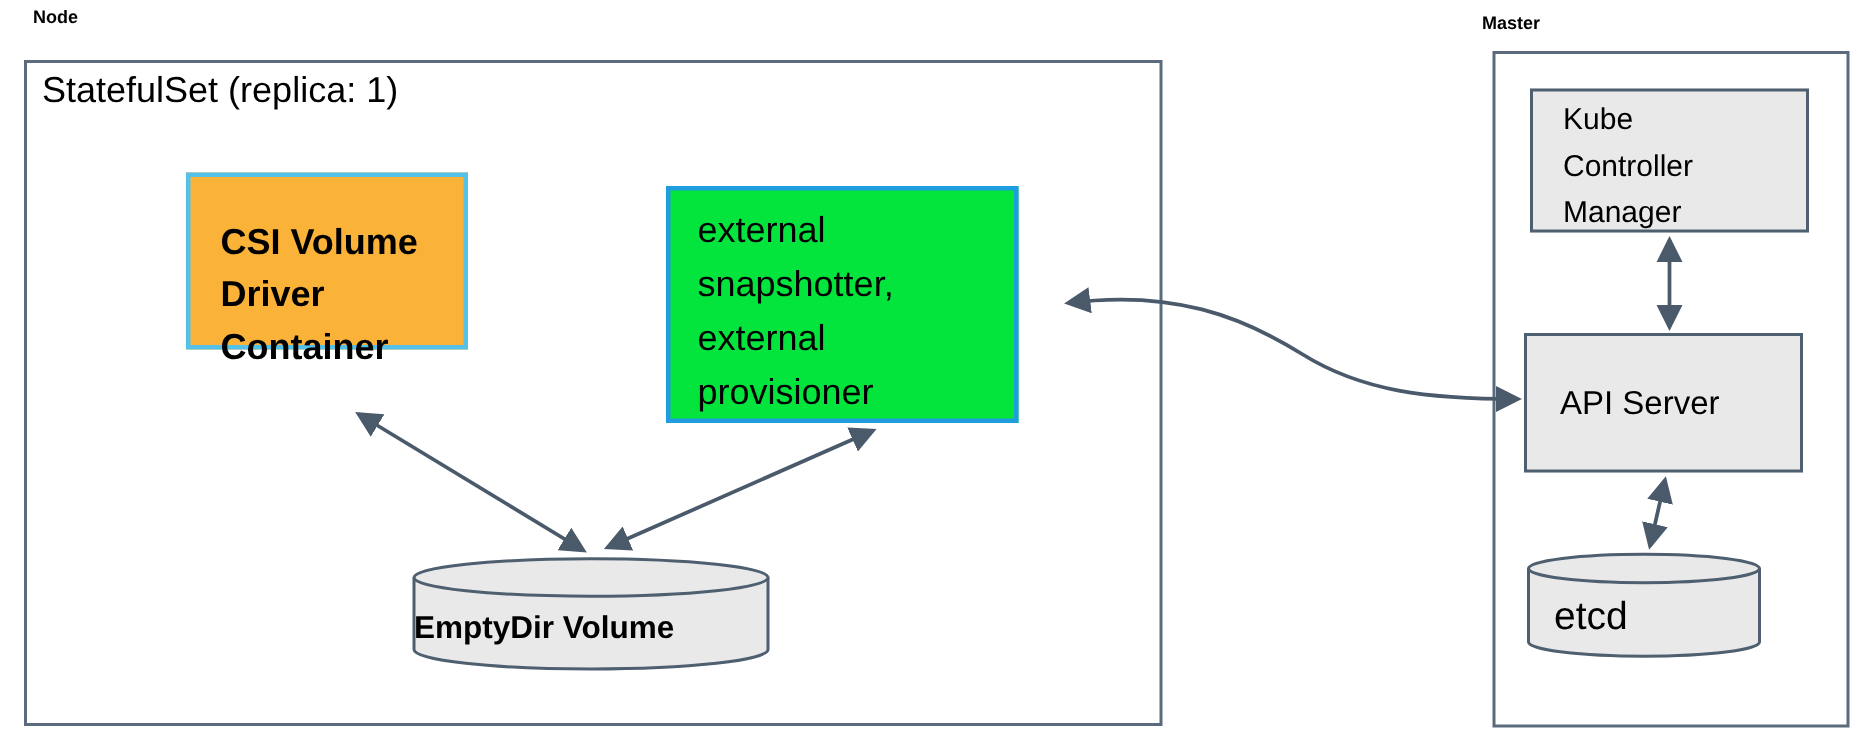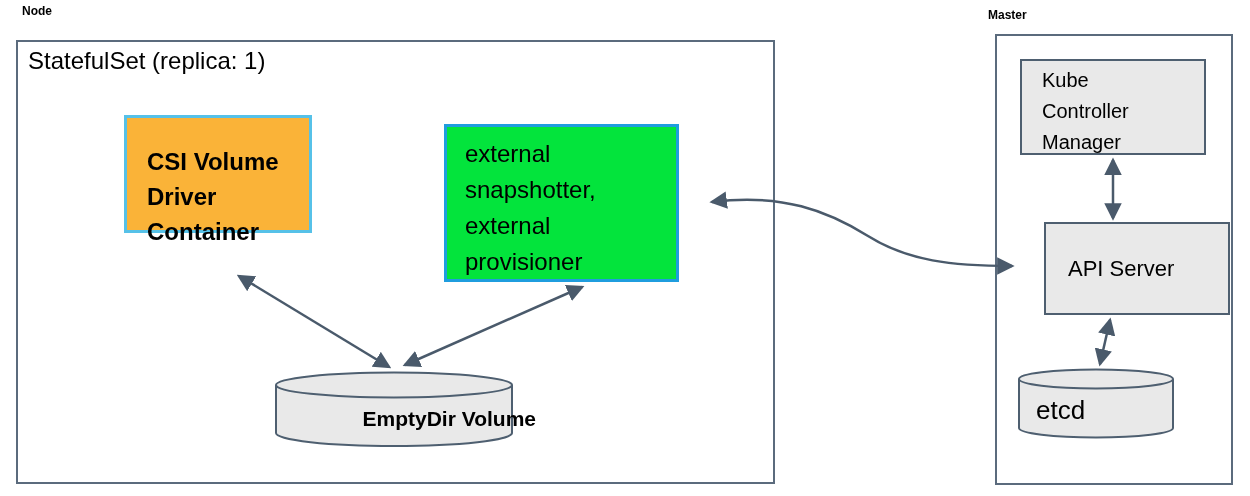--- a/index.html
+++ b/index.html
@@ -68,21 +68,21 @@
   <div class="abs fillbox sidecar-box" style="left:444px;top:124px;width:235px;height:158px;">external
 snapshotter,
 external
 provisioner</div>
 
 
   <div class="abs graybox" style="left:1020px;top:59px;width:186px;height:96px;">Kube
 Controller
 Manager</div>
 
-  <div class="abs graybox api-box" style="left:1044px;top:222px;width:186px;height:93px;">API Server</div>
+  <div class="abs graybox api-box" style="left:1016px;top:222px;width:186px;height:93px;">API Server</div>
 
   <svg class="overlay" width="1250" height="496" viewBox="0 0 1250 496">
     <defs>
       <marker id="ah" viewBox="0 0 10 10" refX="8.5" refY="5" markerWidth="7" markerHeight="7" orient="auto-start-reverse">
         <path class="ah-fill" d="M0 0 L10 5 L0 10 z"></path>
       </marker>
     </defs>
 
     <g>
       <path class="cyl" d="M276 385 V433 A118 13 0 0 0 512 433 V385"></path>
@@ -98,16 +98,16 @@
 
     <line class="arrow" x1="582" y1="287" x2="405" y2="365" marker-start="url(#ah)" marker-end="url(#ah)"></line>
 
     <path class="arrow" d="M712 202 C782 193 828 211 868 236 C908 261 952 266 1012 266" marker-start="url(#ah)" marker-end="url(#ah)"></path>
 
     <line class="arrow" x1="1113" y1="160" x2="1113" y2="218" marker-start="url(#ah)" marker-end="url(#ah)"></line>
 
     <line class="arrow" x1="1110" y1="320" x2="1100" y2="364" marker-start="url(#ah)" marker-end="url(#ah)"></line>
   </svg>
 
-  <div class="abs cyl-label emptydir-label" style="left:276px;top:407px;width:260px;text-align:right;">EmptyDir Volume</div>
+  <div class="abs cyl-label emptydir-label" style="left:276px;top:407px;width:260px;text-align:left;">EmptyDir Volume</div>
   <div class="abs cyl-label etcd-label" style="left:1036px;top:395px;">etcd</div>
 
 </div>
 
 </body></html>

